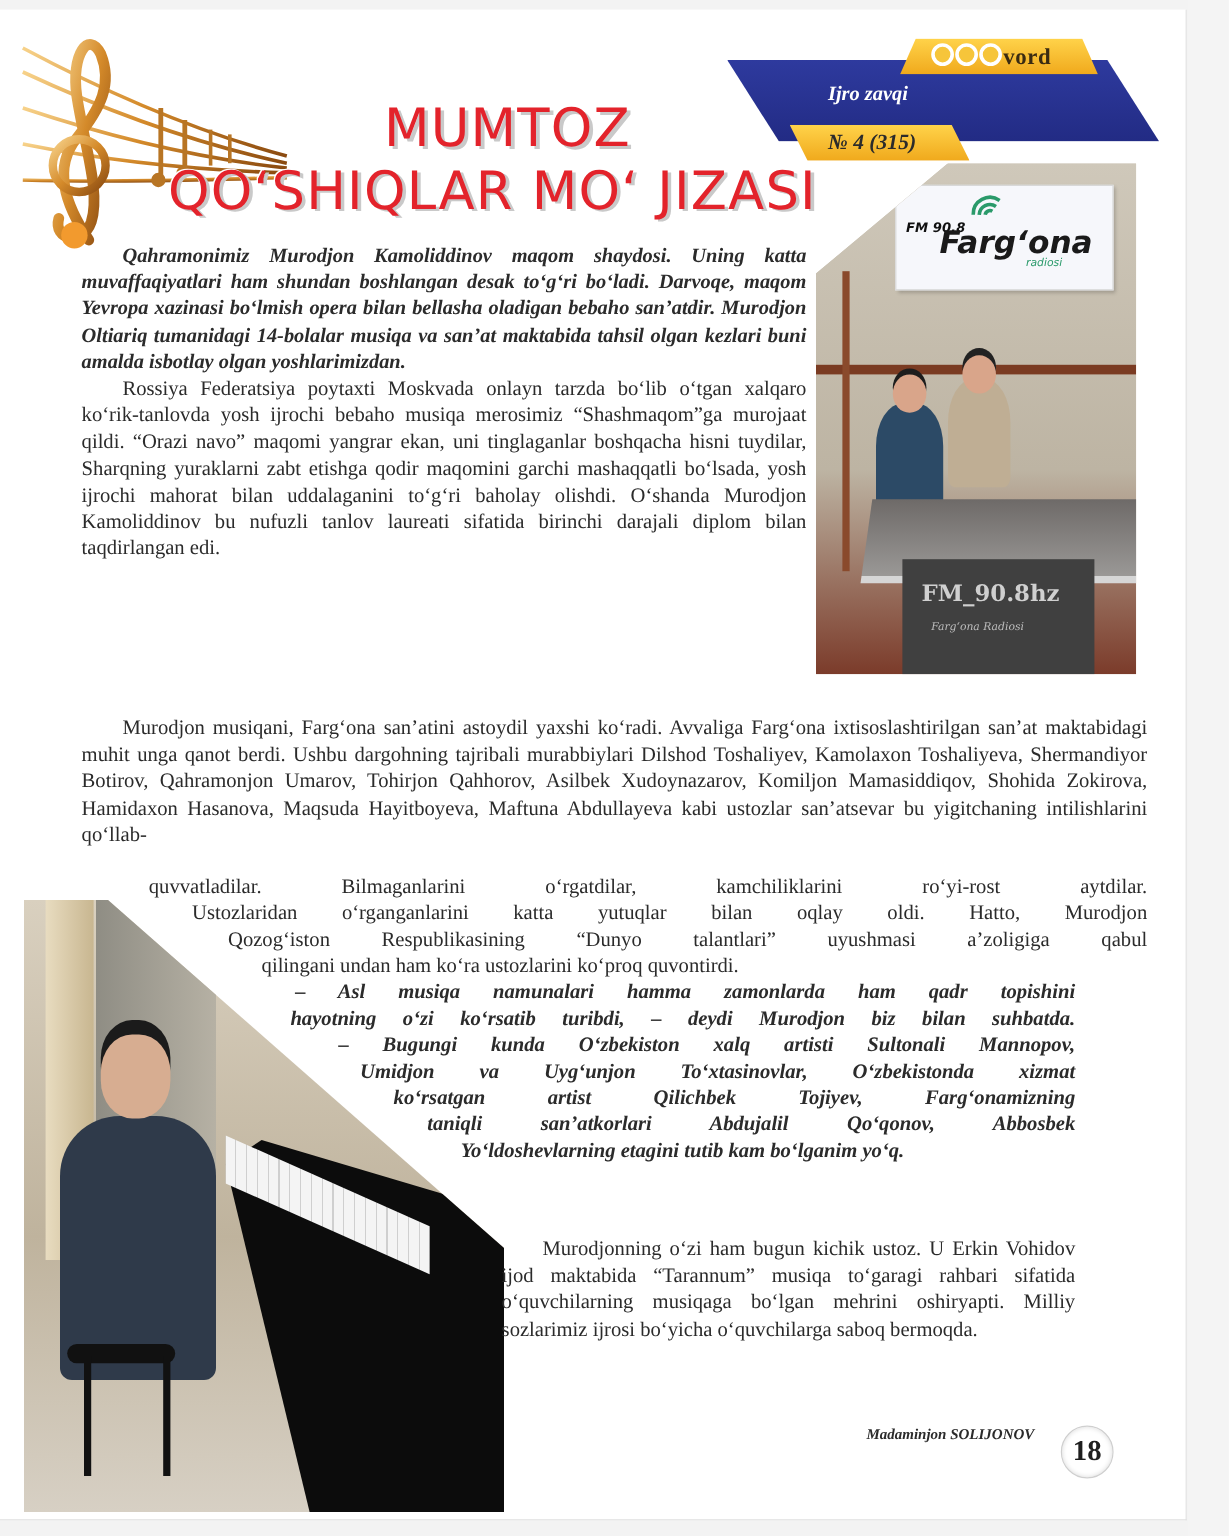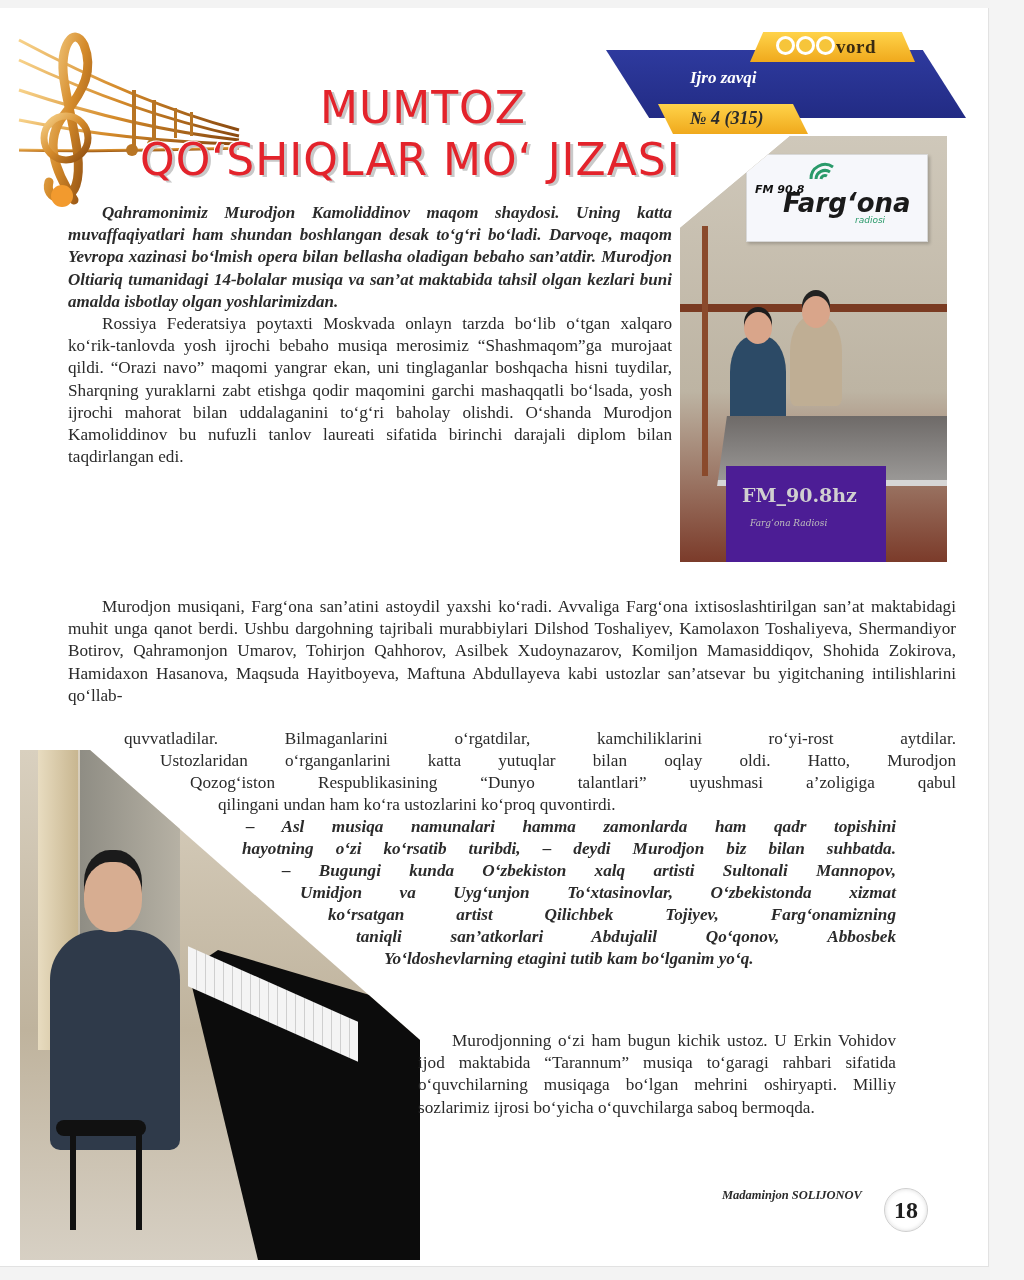--- a/index.html
+++ b/index.html
@@ -94,22 +94,22 @@
     .sign-name { position: absolute; left: 36px; top: 22px; font-family: "DejaVu Sans", sans-serif; font-weight: bold; font-style: italic; font-size: 26px; color: #1a1a1a; margin-top: 11px; }
     .sign-sub { position: absolute; left: 108px; top: 60px; font-family: "DejaVu Sans", sans-serif; font-style: italic; font-size: 9px; color: #2a9a6a; }
     .sign-waves { position: absolute; left: 60px; top: 4px; width: 30px; height: 22px; }
     .desk {
       position: absolute; left: 42px; top: 280px; width: 236px; height: 64px;
       background: linear-gradient(180deg, #6e6a68, #9a9896);
       transform: skewX(-8deg);
       border-bottom: 6px solid #d6d6d6;
     }
     .desk-front {
-      position: absolute; left: 46px; top: 330px; width: 160px; height: 96px;
-      background: #4c1d95;
+      position: absolute; left: 72px; top: 330px; width: 160px; height: 96px;
+      background: #404040;
     }
     .desk-label { position: absolute; left: 16px; top: 18px; color: #d0d0d0; font-family: "DejaVu Serif", serif; font-weight: bold; font-size: 19px; }
     .desk-sub { position: absolute; left: 24px; top: 52px; color: #bdbdbd; font-family: "DejaVu Serif", serif; font-style: italic; font-size: 9px; }
     .person { position: absolute; border-radius: 40% 40% 10% 10%; }
     .person.p1 { left: 50px; top: 200px; width: 56px; height: 90px; background: #2c4a66; }
     .person.p2 { left: 110px; top: 180px; width: 52px; height: 90px; background: #bfae94; }
     .head { position: absolute; border-radius: 50%; background: #d9a58a; }
     .head.h1 { left: 64px; top: 176px; width: 28px; height: 32px; box-shadow: 0 -5px 0 #1d1d1d; }
     .head.h2 { left: 122px; top: 160px; width: 28px; height: 32px; box-shadow: 0 -6px 0 #222; }
 

